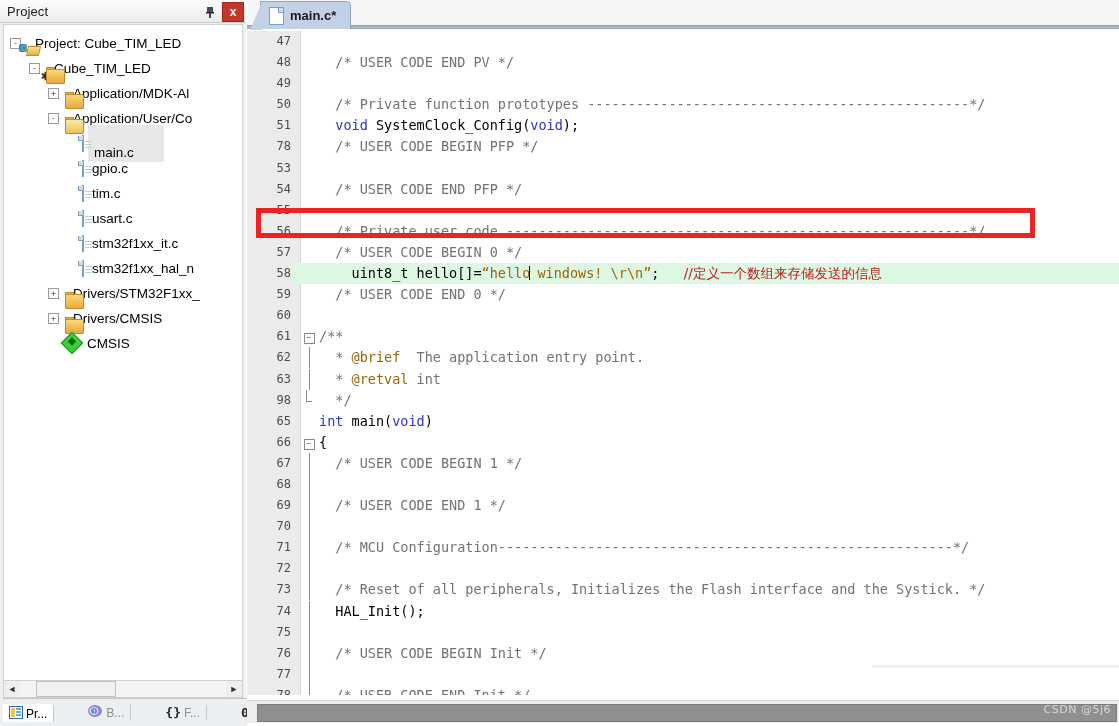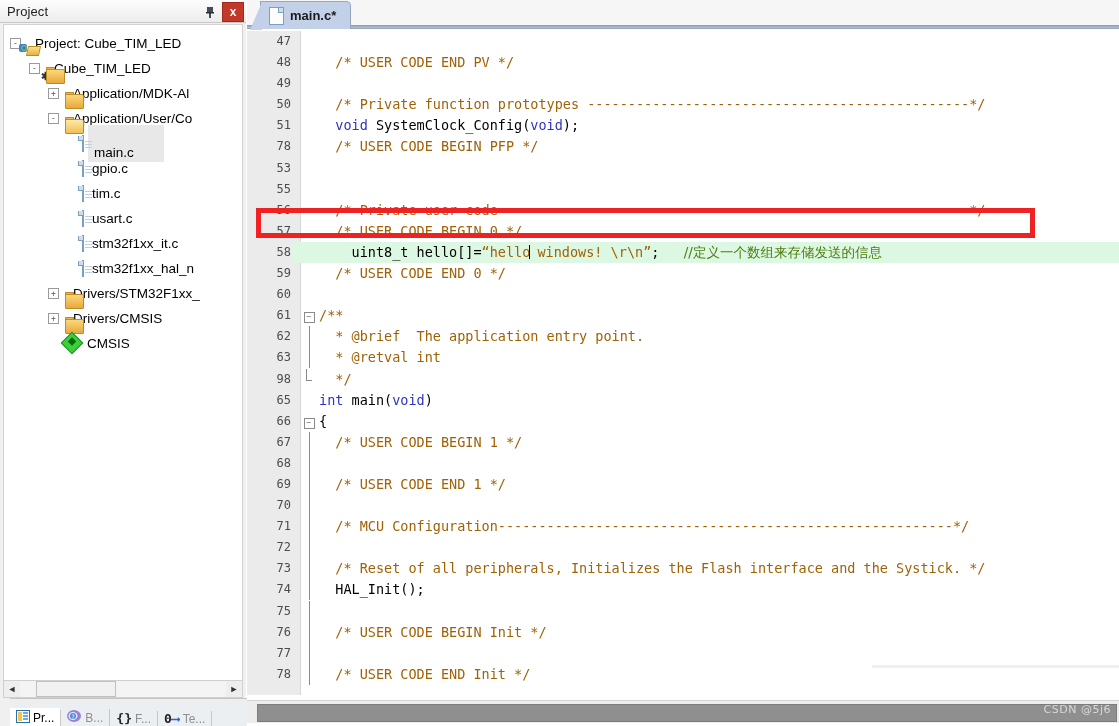--- a/index.html
+++ b/index.html
@@ -85,23 +85,23 @@
 
   .hscroll{
     position:absolute;left:3px;bottom:28px;width:240px;height:18px;
     background:#f4f4f4;border:1px solid #cfcfcf;box-sizing:border-box;
     display:flex;align-items:center;justify-content:space-between;
   }
   .hs-arrow{width:16px;height:16px;display:flex;align-items:center;justify-content:center;font-size:9px;color:#333;background:#eee;}
   .hs-thumb{height:14px;width:78px;background:#f1f1f1;border:1px solid #c0c0c0;margin-left:16px;}
 
   .bottom-tabs{
-    position:absolute;left:10px;bottom:0;width:246px;height:27px;
+    position:absolute;left:3px;bottom:0;width:246px;height:27px;
     background:#eceff2;border-top:1px solid #c5c5c5;
-    display:flex;align-items:flex-end;
+    display:flex;align-items:center;gap:28px;
   }
   .btab{
     display:flex;align-items:center;gap:3px;padding:0 6px;
     font-size:12px;color:#8f8f8f;border-right:1px solid #c8c8c8;
   }
   .btab.active{background:#fff;color:#000;border-top:2px solid #fff;}
   .btab .gl{font-size:12px;}
 
   
   .editor{
@@ -153,25 +153,25 @@
   .ln-row .fold{
     position:absolute;left:55px;top:0;width:14px;text-align:center;
     color:#666;font-size:10px;
   }
   .ln-row .txt{
     position:absolute;left:72px;top:0;color:#000;
   }
   .ln-row.hl{background:#ddf8e2;}
   .ln-row.hl .num{background:#ebebeb;}
 
-  .cm{color:#a16207;}
+  .cm{color:#737373;}
   .kw{color:#2f33c8;}
   .str{color:#a16207;}
   .dox{color:#a16207;}
-  .cjk{font-family:"DejaVu Sans","Liberation Sans",sans-serif;color:#4d7c0f;}
+  .cjk{font-family:"DejaVu Sans","Liberation Sans",sans-serif;color:#b91c1c;}
   .caret{display:inline-block;width:0;border-left:1px solid #000;height:14px;vertical-align:-2px;margin:0 -1px;}
 
   .redbox{
     position:absolute;left:9px;top:177px;width:779px;height:30px;
     border:5px solid #ee2222;box-sizing:border-box;pointer-events:none;
   }
 
   .ed-hscroll{
     position:absolute;left:0;bottom:3px;width:872px;height:22px;
     background:#ededed;border-top:1px solid #d4d4d4;
@@ -344,20 +344,21 @@
       <div class="gutter"></div>
       <div class="foldcol"></div>
       <div class="lines" id="lines">
           <div class="ln-row"><span class="num">47</span><span class="txt"></span></div>
           <div class="ln-row"><span class="num">48</span><span class="txt"><span class="cm">  /* USER CODE END PV */</span></span></div>
           <div class="ln-row"><span class="num">49</span><span class="txt"></span></div>
           <div class="ln-row"><span class="num">50</span><span class="txt"><span class="cm">  /* Private function prototypes -----------------------------------------------*/</span></span></div>
           <div class="ln-row"><span class="num">51</span><span class="txt"><span class="kw">  void</span><span> SystemClock_Config(</span><span class="kw">void</span><span>);</span></span></div>
           <div class="ln-row"><span class="num">78</span><span class="txt"><span class="cm">  /* USER CODE BEGIN PFP */</span></span></div>
           <div class="ln-row"><span class="num">53</span><span class="txt"></span></div>
+          <div class="ln-row"><span class="num">54</span><span class="txt"><span class="cm">  /* USER CODE END PFP */</span></span></div>
           <div class="ln-row"><span class="num">55</span><span class="txt"></span></div>
           <div class="ln-row"><span class="num">56</span><span class="txt"><span class="cm">  /* Private user code ---------------------------------------------------------*/</span></span></div>
           <div class="ln-row"><span class="num">57</span><span class="txt"><span class="cm">  /* USER CODE BEGIN 0 */</span></span></div>
           <div class="ln-row hl"><span class="num">58</span><span class="txt"><span>    uint8_t hello[]=</span><span class="str">“hello</span><span class="caret"></span><span class="str"> windows! \r\n”</span><span>;   </span><span class="cjk">//定义一个数组来存储发送的信息</span></span></div>
           <div class="ln-row"><span class="num">59</span><span class="txt"><span class="cm">  /* USER CODE END 0 */</span></span></div>
           <div class="ln-row"><span class="num">60</span><span class="txt"></span></div>
           <div class="ln-row"><span class="num">61</span><span class="fold"><span style="display:inline-block;width:9px;height:9px;border:1px solid #8a8a8a;background:#fff;font-size:8px;line-height:7px;">−</span></span><span class="txt"><span class="cm">/**</span></span></div>
           <div class="ln-row"><span class="num">62</span><span class="fold"><span style="display:inline-block;width:1px;height:21px;background:#8a8a8a;vertical-align:top"></span></span><span class="txt"><span class="cm">  * </span><span class="dox">@brief</span><span class="cm">  The application entry point.</span></span></div>
           <div class="ln-row"><span class="num">63</span><span class="fold"><span style="display:inline-block;width:1px;height:21px;background:#8a8a8a;vertical-align:top"></span></span><span class="txt"><span class="cm">  * </span><span class="dox">@retval</span><span class="cm"> int</span></span></div>
           <div class="ln-row"><span class="num">98</span><span class="fold"><span style="display:inline-block;width:5px;height:11px;border-left:1px solid #8a8a8a;border-bottom:1px solid #8a8a8a;vertical-align:top"></span></span><span class="txt"><span class="cm">  */</span></span></div>

